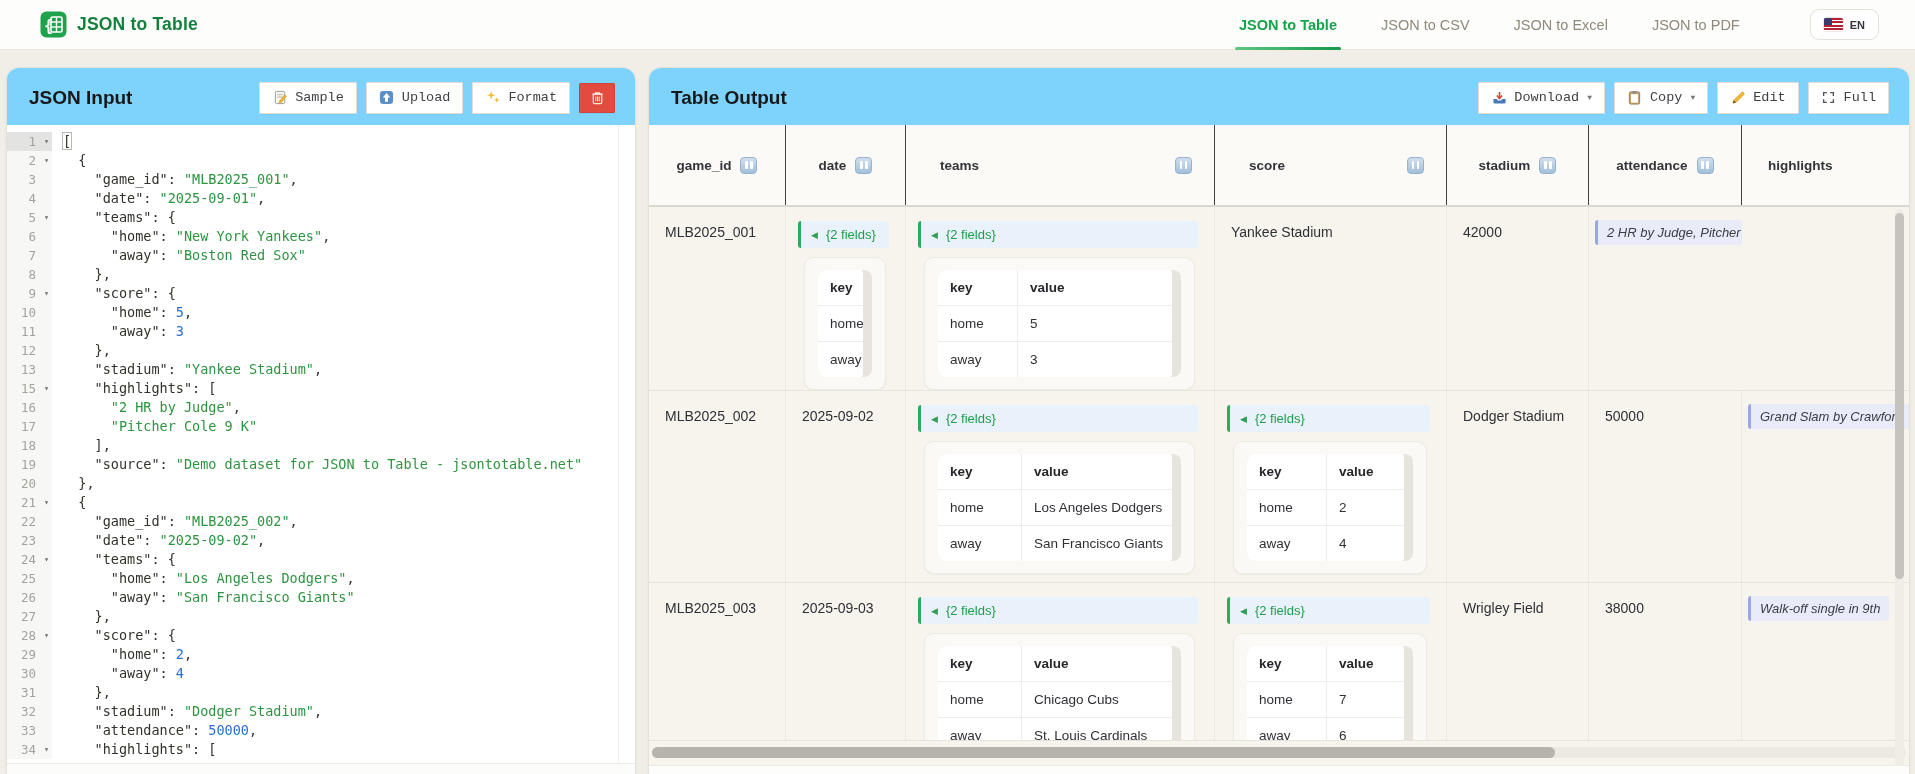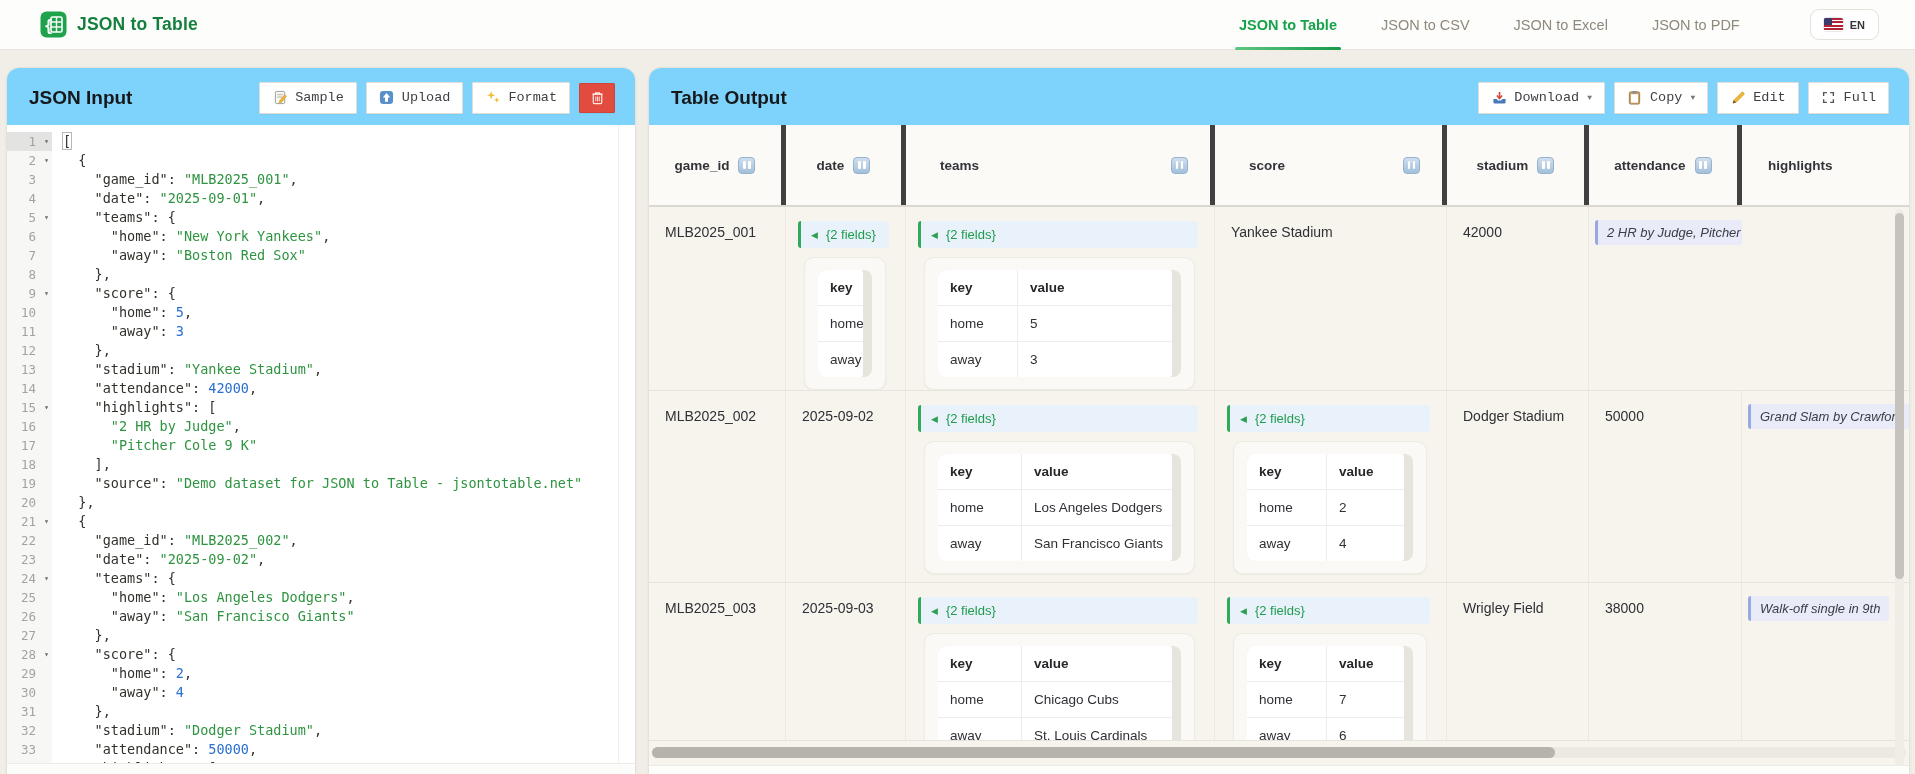--- a/index.html
+++ b/index.html
@@ -60,21 +60,21 @@
   .match { outline:1px solid #b7b7b3; }
   .caret-bar { display:inline-block; width:0; height:15px; border-left:1.5px solid #222;
     vertical-align:-2px; }
   .editor-bottom { position:absolute; left:0; right:0; top:638px; height:120px;
     background:#fcfcfb; border-top:1px solid #ececea; }
 
   
   .table-area { position:absolute; top:57px; left:0; right:0; bottom:-70px; background:#f7f4ee; }
   .thead { display:grid; height:82px; background:#fcfaf6; border-bottom:2px solid #dbd8d1; }
   .th { display:flex; align-items:center; justify-content:center; gap:9px; padding:0 10px;
-    font-size:13.5px; font-weight:700; color:#33343a; border-right:5px solid #404040; overflow:hidden; }
+    font-size:13.5px; font-weight:700; color:#33343a; border-right:1px solid #404040; overflow:hidden; }
   .th.wide { justify-content:space-between; padding:0 22px 0 34px; }
   .th:last-child { border-right:none; justify-content:flex-start; padding-left:26px; }
   .pz { width:17px; height:17px; border-radius:4px; flex:0 0 17px;
     background:linear-gradient(180deg,#d2dfee,#a2c0da); border:1px solid #93b3d1;
     display:inline-flex; align-items:center; justify-content:center; gap:2.5px; cursor:pointer; }
   .pz i { width:2.5px; height:8px; background:#fff; border-radius:1px; }
   .trow { display:grid; border-bottom:1px solid #e7e4dd; overflow:hidden; }
   .td { border-right:1px solid #ebe8e1; padding:17px 12px 0 16px; font-size:14px;
     color:#2f3035; overflow:hidden; white-space:nowrap; }
   .td:last-child { border-right:none; padding:13px 0 0 6px; }
@@ -190,21 +190,20 @@
         <div class="line"><span class="gut">4</span><span class="code"><span class="tok-k">    "date"</span><span class="tok-p">: </span><span class="tok-s">"2025-09-01"</span><span class="tok-p">,</span></span></div>
         <div class="line"><span class="gut">5<span class="fold">▾</span></span><span class="code"><span class="tok-k">    "teams"</span><span class="tok-p">: {</span></span></div>
         <div class="line"><span class="gut">6</span><span class="code"><span class="tok-k">      "home"</span><span class="tok-p">: </span><span class="tok-s">"New York Yankees"</span><span class="tok-p">,</span></span></div>
         <div class="line"><span class="gut">7</span><span class="code"><span class="tok-k">      "away"</span><span class="tok-p">: </span><span class="tok-s">"Boston Red Sox"</span></span></div>
         <div class="line"><span class="gut">8</span><span class="code"><span class="tok-p">    },</span></span></div>
         <div class="line"><span class="gut">9<span class="fold">▾</span></span><span class="code"><span class="tok-k">    "score"</span><span class="tok-p">: {</span></span></div>
         <div class="line"><span class="gut">10</span><span class="code"><span class="tok-k">      "home"</span><span class="tok-p">: </span><span class="tok-n">5</span><span class="tok-p">,</span></span></div>
         <div class="line"><span class="gut">11</span><span class="code"><span class="tok-k">      "away"</span><span class="tok-p">: </span><span class="tok-n">3</span></span></div>
         <div class="line"><span class="gut">12</span><span class="code"><span class="tok-p">    },</span></span></div>
         <div class="line"><span class="gut">13</span><span class="code"><span class="tok-k">    "stadium"</span><span class="tok-p">: </span><span class="tok-s">"Yankee Stadium"</span><span class="tok-p">,</span></span></div>
-        <div class="line"><span class="gut">14</span><span class="code"><span class="tok-k">    "attendance"</span><span class="tok-p">: </span><span class="tok-n">42000</span><span class="tok-p">,</span></span></div>
         <div class="line"><span class="gut">15<span class="fold">▾</span></span><span class="code"><span class="tok-k">    "highlights"</span><span class="tok-p">: [</span></span></div>
         <div class="line"><span class="gut">16</span><span class="code"><span class="tok-s">      "2 HR by Judge"</span><span class="tok-p">,</span></span></div>
         <div class="line"><span class="gut">17</span><span class="code"><span class="tok-s">      "Pitcher Cole 9 K"</span></span></div>
         <div class="line"><span class="gut">18</span><span class="code"><span class="tok-p">    ],</span></span></div>
         <div class="line"><span class="gut">19</span><span class="code"><span class="tok-k">    "source"</span><span class="tok-p">: </span><span class="tok-s">"Demo dataset for JSON to Table - jsontotable.net"</span></span></div>
         <div class="line"><span class="gut">20</span><span class="code"><span class="tok-p">  },</span></span></div>
         <div class="line"><span class="gut">21<span class="fold">▾</span></span><span class="code"><span class="tok-p">  {</span></span></div>
         <div class="line"><span class="gut">22</span><span class="code"><span class="tok-k">    "game_id"</span><span class="tok-p">: </span><span class="tok-s">"MLB2025_002"</span><span class="tok-p">,</span></span></div>
         <div class="line"><span class="gut">23</span><span class="code"><span class="tok-k">    "date"</span><span class="tok-p">: </span><span class="tok-s">"2025-09-02"</span><span class="tok-p">,</span></span></div>
         <div class="line"><span class="gut">24<span class="fold">▾</span></span><span class="code"><span class="tok-k">    "teams"</span><span class="tok-p">: {</span></span></div>

